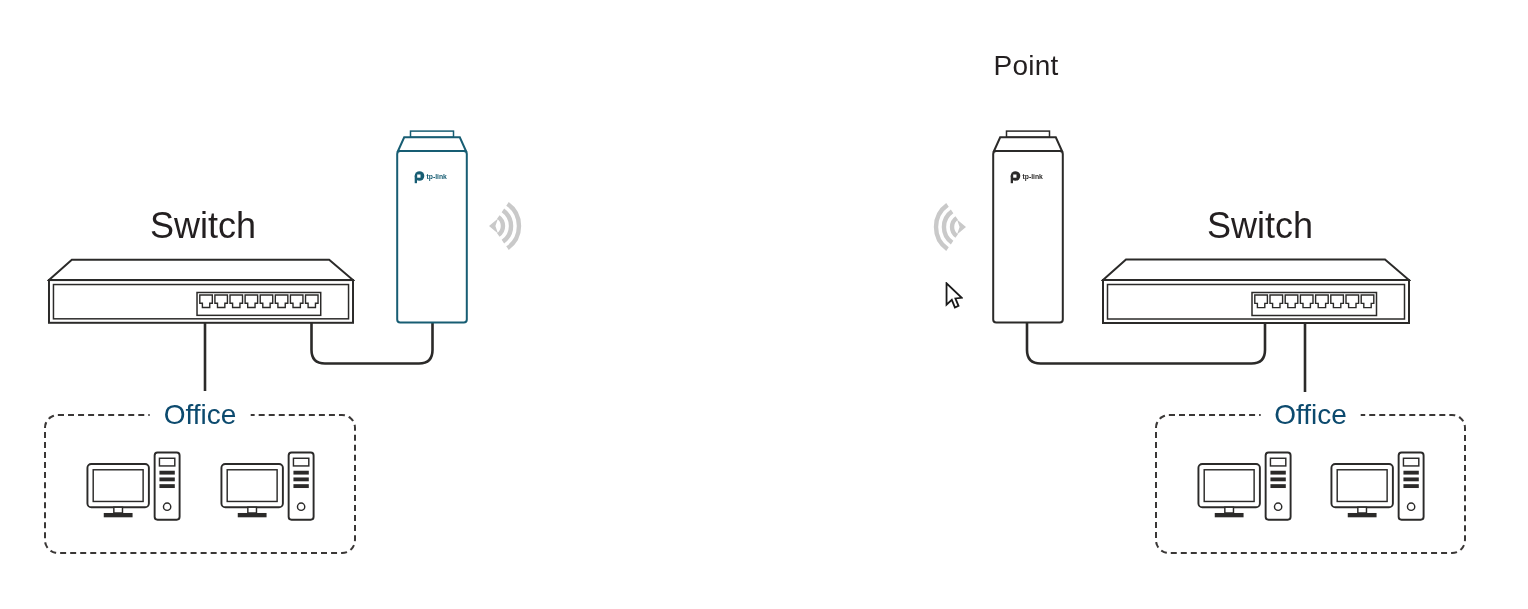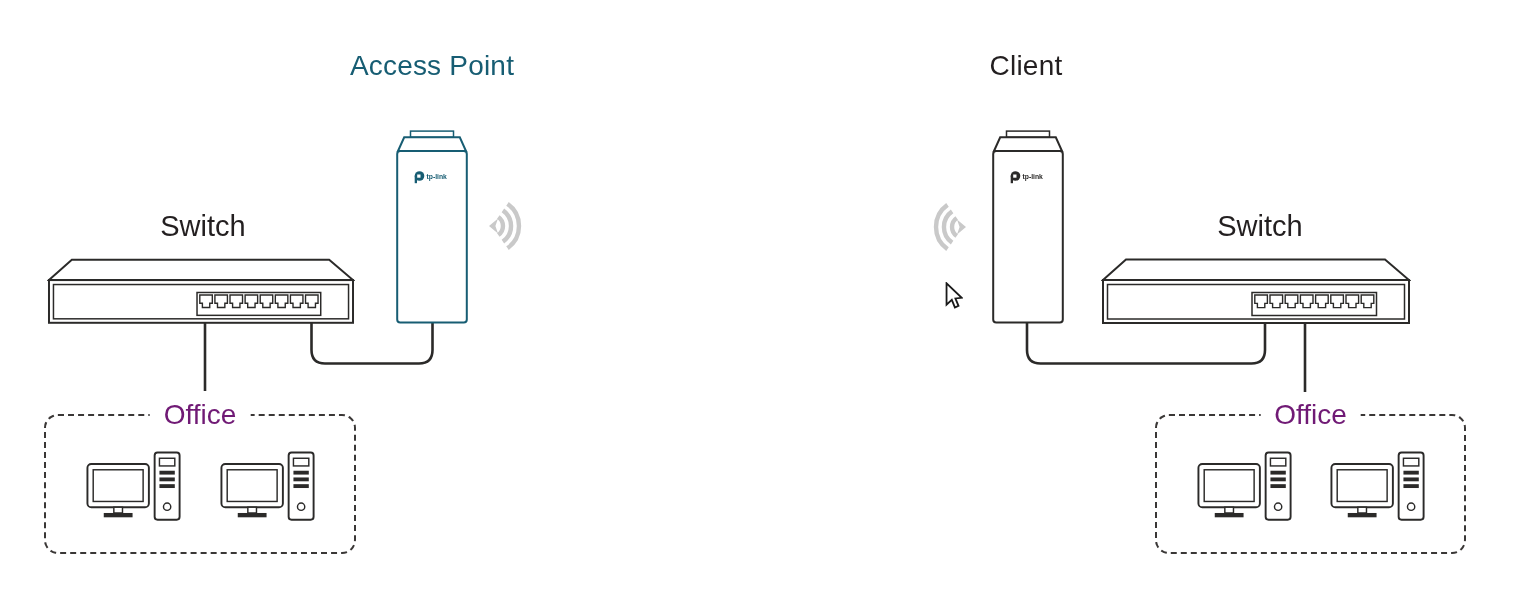--- a/index.html
+++ b/index.html
@@ -4,56 +4,55 @@
 <style>
   html,body{margin:0;padding:0;background:#fff;}
   .canvas{
     position:relative;width:1528px;height:609px;background:#fff;overflow:hidden;
     font-family:"Liberation Sans",sans-serif;color:#231f20;
   }
   .abs{position:absolute;}
   
   .title-block{position:absolute;width:400px;text-align:center;font-size:28px;line-height:38px;letter-spacing:.2px;}
   .title-block.accent{color:#175d73;}
-  .eq-label{position:absolute;width:200px;text-align:center;font-size:29px;line-height:30px;}
+  .eq-label{position:absolute;width:200px;text-align:center;font-size:36px;line-height:30px;}
   
   svg{display:block;}
   .ln{fill:#fff;stroke:currentColor;stroke-width:2;}
   .thin{fill:#fff;stroke:currentColor;stroke-width:1.5;}
   .fillbar{fill:currentColor;stroke:none;}
   .device-ap{color:#175d73;}
   .device-cl{color:#2b2a29;}
   .switch-svg,.pc-svg{color:#2b2a29;}
   .device-svg text{fill:currentColor;font-weight:bold;font-family:"Liberation Sans",sans-serif;}
   
   .wifi{color:#c9c9c9;}
   .wifi.mirror{transform:scaleX(-1);}
   
   .office-box{
     position:absolute;border:2px dashed #3a3736;border-radius:14px;background:transparent;
   }
   .office-label{
     position:absolute;top:-17px;left:50%;transform:translateX(-50%);
-    background:#fff;padding:0 14px;font-size:28px;line-height:32px;color:#701a75;white-space:nowrap;
+    background:#fff;padding:0 14px;font-size:28px;line-height:32px;color:#0c4a6e;white-space:nowrap;
   }
 </style>
 </head>
 <body>
 
 <div class="canvas">
 
   <svg class="abs" style="left:0;top:0" width="1528" height="609" viewBox="0 0 1528 609" fill="none" stroke="#2b2a29" stroke-width="2.6">
     <path d="M205,322 V391"></path>
     <path d="M311.5,322 V350 Q311.5,363.5 325,363.5 H419 Q432.5,363.5 432.5,350 V322"></path>
     <path d="M1027,322 V350 Q1027,363.5 1040.5,363.5 H1251.5 Q1265,363.5 1265,350 V322"></path>
     <path d="M1305,322 V392"></path>
   </svg>
 
   <div class="title-block accent" style="left:232px;top:47px;">
-    <div>Access Point</div>
   </div>
 
   <div class="eq-label" style="left:103px;top:211px;">Switch</div>
 
   <svg class="device-svg device-ap abs" style="left:396px;top:130px;" width="72" height="194" viewBox="0 0 72 194">
     <rect class="thin" x="14.5" y="1.1" width="43" height="6.2"></rect>
     <path class="ln" d="M2,21 L8.2,7.3 L63.8,7.3 L70,21 Z"></path>
     <rect class="ln" x="1.2" y="21" width="69.6" height="171.6" rx="3"></rect>
     <g>
       <circle cx="23.5" cy="46" r="4.8" fill="currentColor" stroke="none"></circle>
@@ -114,21 +113,21 @@
     <rect class="fillbar" x="76.5" y="27.5" width="16" height="4"></rect>
     <rect class="fillbar" x="76.5" y="34.5" width="16" height="4"></rect>
     <circle class="thin" cx="84.5" cy="58" r="3.8" stroke-width="1.8"></circle>
     <rect class="ln" x="1.5" y="13.5" width="64" height="45" rx="4" stroke-width="2.4"></rect>
     <rect class="thin" x="7.5" y="19.5" width="52" height="33" stroke-width="1.8"></rect>
     <rect class="thin" x="29" y="58.5" width="9" height="6" stroke-width="1.8"></rect>
     <rect class="fillbar" x="18.5" y="64.5" width="30" height="4.5"></rect>
   </svg>
 
   <div class="title-block" style="left:826px;top:47px;">
-    <div>Client</div>
+    <div>Point</div>
   </div>
 
   <div class="eq-label" style="left:1160px;top:211px;">Switch</div>
 
   <svg class="wifi mirror abs" style="left:927px;top:201px;" width="42" height="52" viewBox="0 0 42 52" fill="none" stroke="#c9c9c9" stroke-width="4.4">
     <path d="M3,26 L12,18.5 L9.4,26 L12,33.5 Z" fill="#c9c9c9" stroke="none"></path>
     <path d="M12.3,17 A11,11 0 0 1 12.3,35"></path>
     <path d="M16.9,10.4 A19,19 0 0 1 16.9,41.6"></path>
     <path d="M21.5,3.9 A27,27 0 0 1 21.5,48.1"></path>
   </svg>

